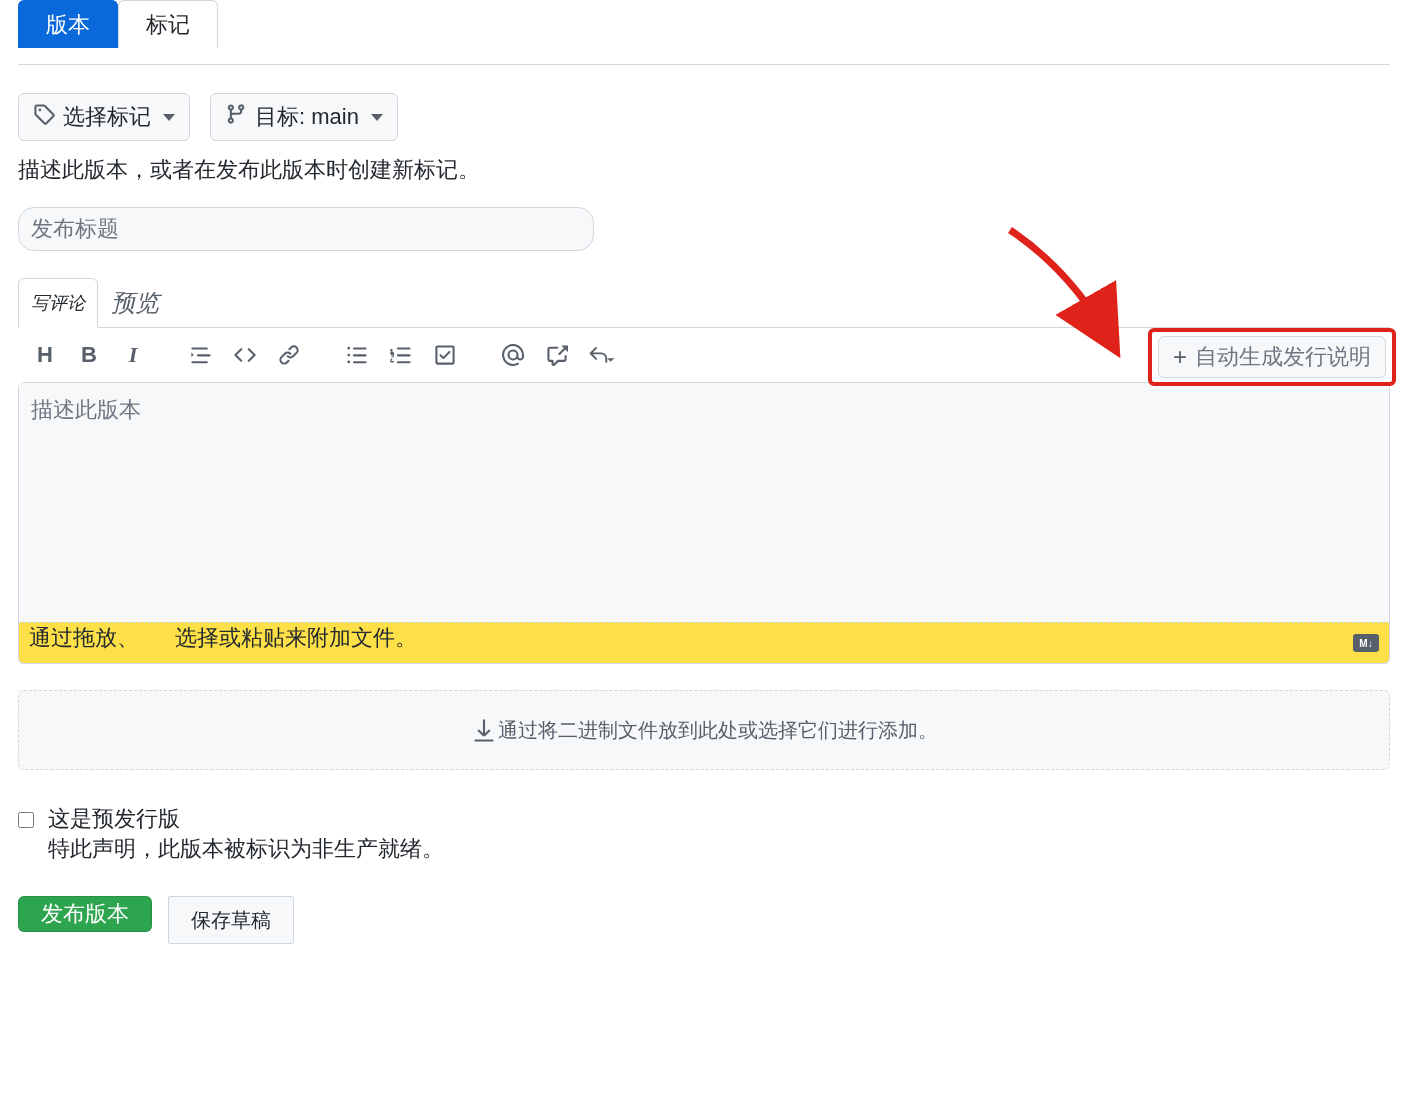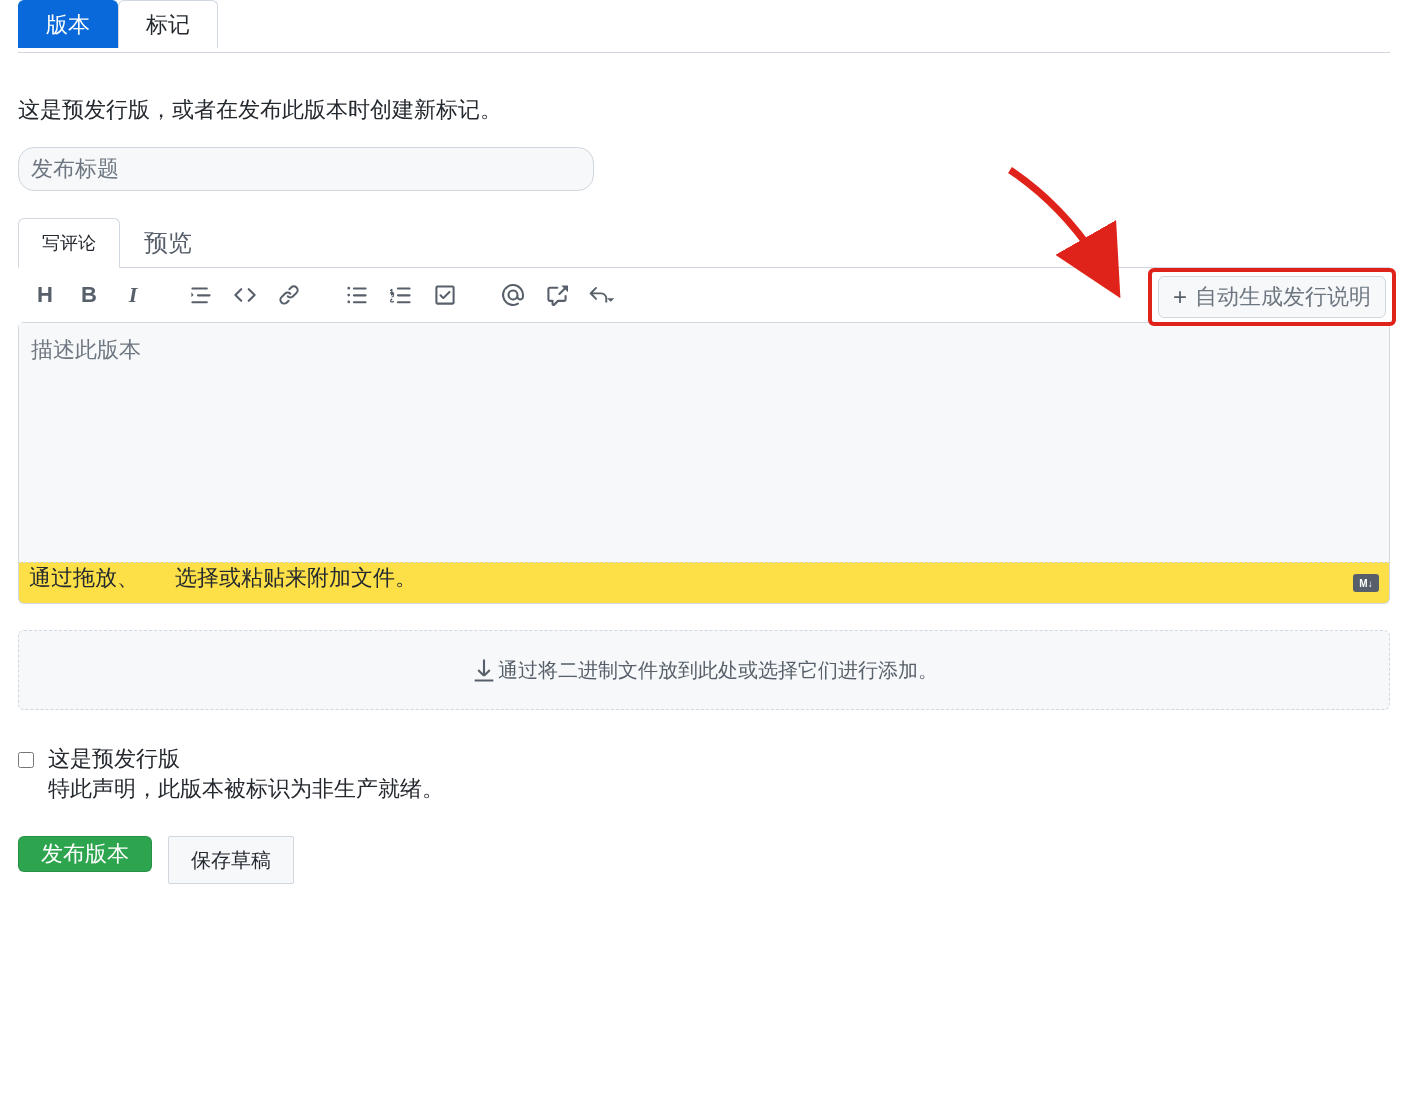--- a/index.html
+++ b/index.html
@@ -8,21 +8,21 @@
     background: #ffffff;
     color: #24292f;
     padding: 0 18px;
     width: 1408px;
   }
 
   
   .top-nav {
     display: flex;
     border-bottom: 1px solid #d0d7de;
-    padding-bottom: 4px;
+    padding-bottom: 16px;
     margin: 0 0 28px 0;
   }
   .top-nav-item {
     display: inline-flex;
     align-items: center;
     justify-content: center;
     min-width: 100px;
     height: 48px;
     padding: 0 20px;
     font-size: 22px;
@@ -92,29 +92,30 @@
   .editor-tabs {
     display: flex;
     align-items: flex-end;
     border-bottom: 1px solid #d0d7de;
   }
   .editor-tab {
     display: inline-flex;
     align-items: center;
     justify-content: center;
     height: 50px;
-    padding: 0 23px;
+    padding: 0 12px;
     font-size: 18px;
     color: #57606a;
     background: transparent;
     border: 1px solid transparent;
     border-bottom: none;
     cursor: pointer;
     border-top-left-radius: 6px;
     border-top-right-radius: 6px;
+    font-style: italic;
   }
   .editor-tab.active {
     background: #ffffff;
     border-color: #d0d7de;
     border-bottom: 1px solid #ffffff;
     margin-bottom: -1px;
     color: #24292f;
   }
   .editor-tab.preview {
     font-size: 24px;
@@ -304,24 +305,42 @@
 
 
 
 <div class="top-nav">
   <div class="top-nav-item active">版本</div>
   <div class="top-nav-item">标记</div>
 </div>
 
 
 <div class="selector-row">
-
-</div>
-
-<div class="helper-text">这是预发行版，或者在发布此版本时创建新标记。</div>
+  <button class="selector-btn">
+    <span>
+      <svg viewBox="0 0 16 16">
+          <path d="M1 7.775V2.75C1 1.784 1.784 1 2.75 1h5.025c.464 0 .91.184 1.238.513l6.25 6.25a1.75 1.75 0 0 1 0 2.474l-5.026 5.026a1.75 1.75 0 0 1-2.474 0l-6.25-6.25A1.75 1.75 0 0 1 1 7.775ZM2.75 2.5a.25.25 0 0 0-.25.25v5.025c0 .066.026.13.073.177l6.25 6.25a.25.25 0 0 0 .354 0l5.025-5.025a.25.25 0 0 0 0-.354l-6.25-6.25a.25.25 0 0 0-.177-.073H2.75ZM6 5a1 1 0 1 1-2 0 1 1 0 0 1 2 0Z"></path>
+        </svg>
+    </span>
+    <span>选择标记</span>
+    <span class="caret"></span>
+  </button>
+
+  <button class="selector-btn">
+    <span>
+      <svg viewBox="0 0 16 16">
+          <path d="M9.5 3.25a2.25 2.25 0 1 1 3 2.122V6A2.5 2.5 0 0 1 10 8.5H6a1 1 0 0 0-1 1v1.128a2.251 2.251 0 1 1-1.5 0V5.372a2.25 2.25 0 1 1 1.5 0v1.836A2.49 2.49 0 0 1 6 7h4a1 1 0 0 0 1-1v-.628A2.25 2.25 0 0 1 9.5 3.25Zm-6 0a.75.75 0 1 0 1.5 0 .75.75 0 0 0-1.5 0Zm8.25-.75a.75.75 0 1 0 0 1.5.75.75 0 0 0 0-1.5ZM4.25 12a.75.75 0 1 0 0 1.5.75.75 0 0 0 0-1.5Z"></path>
+        </svg>
+    </span>
+    <span>目标: main</span>
+    <span class="caret"></span>
+  </button>
+</div>
+
+<div class="helper-text">描述此版本，或者在发布此版本时创建新标记。</div>
 
 <input class="title-input" placeholder="发布标题" style="">
 
 
 <div class="editor-tabs">
   <div class="editor-tab active">写评论</div>
   <div class="editor-tab preview">预览</div>
 </div>
 
 

